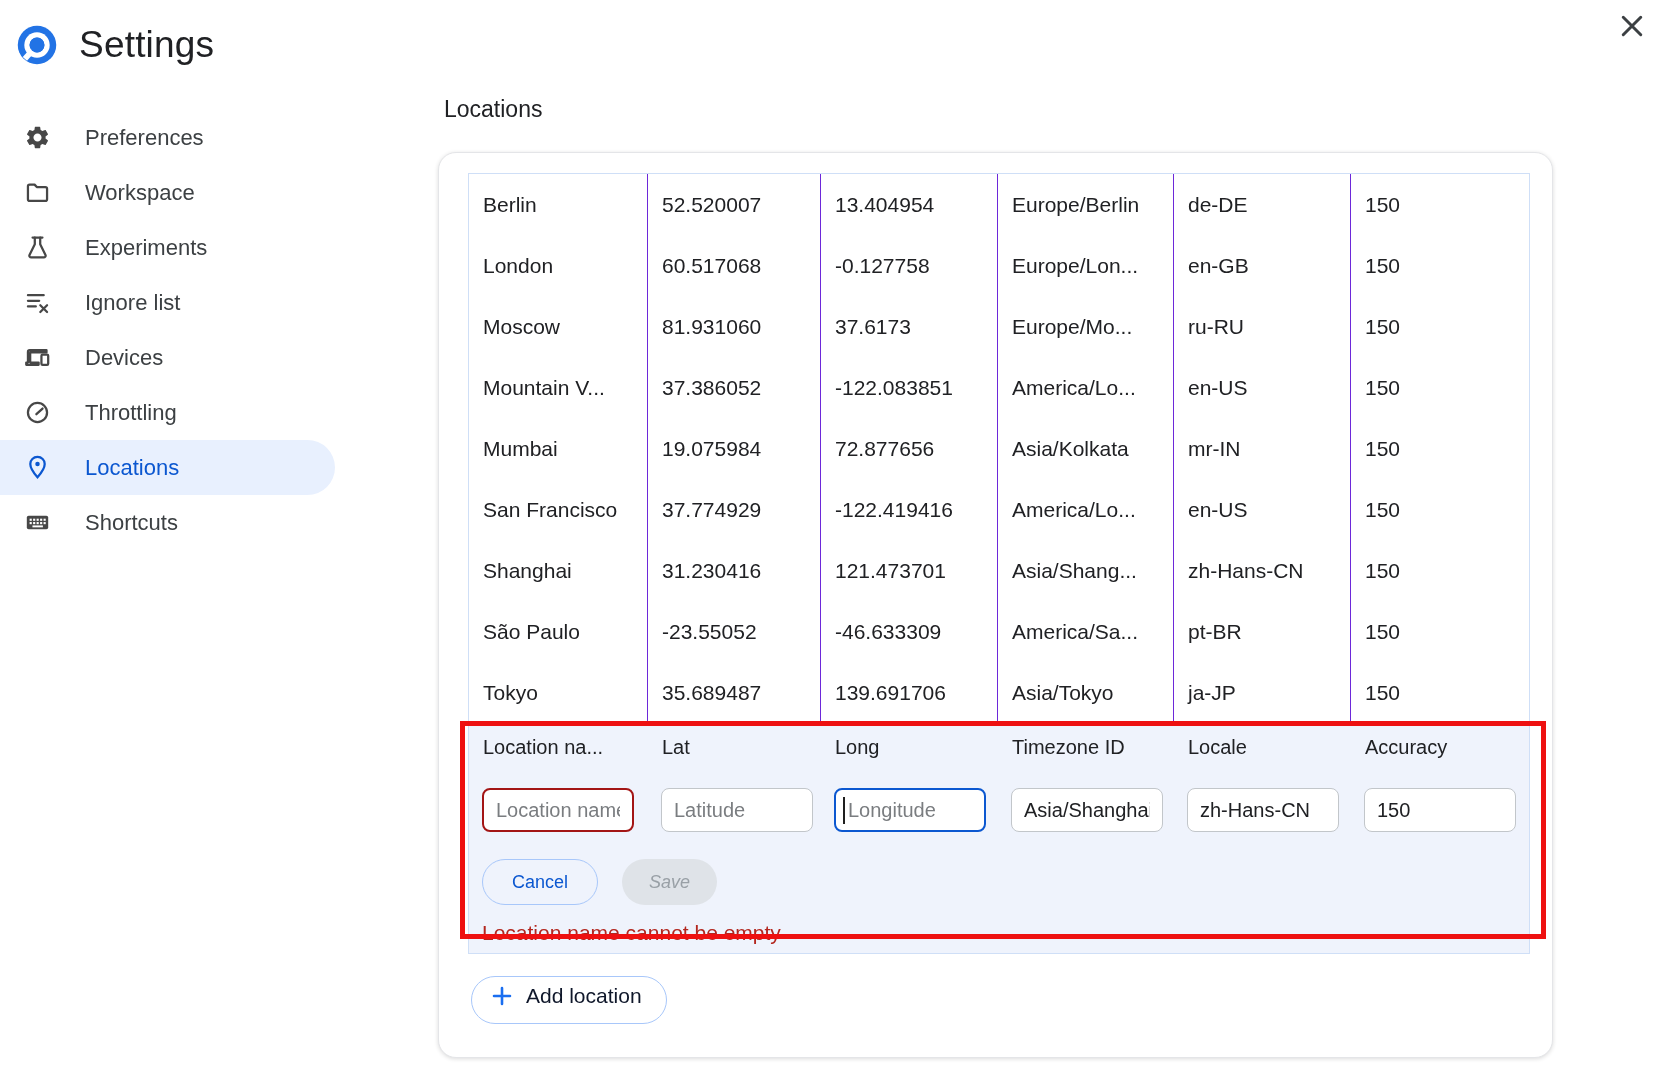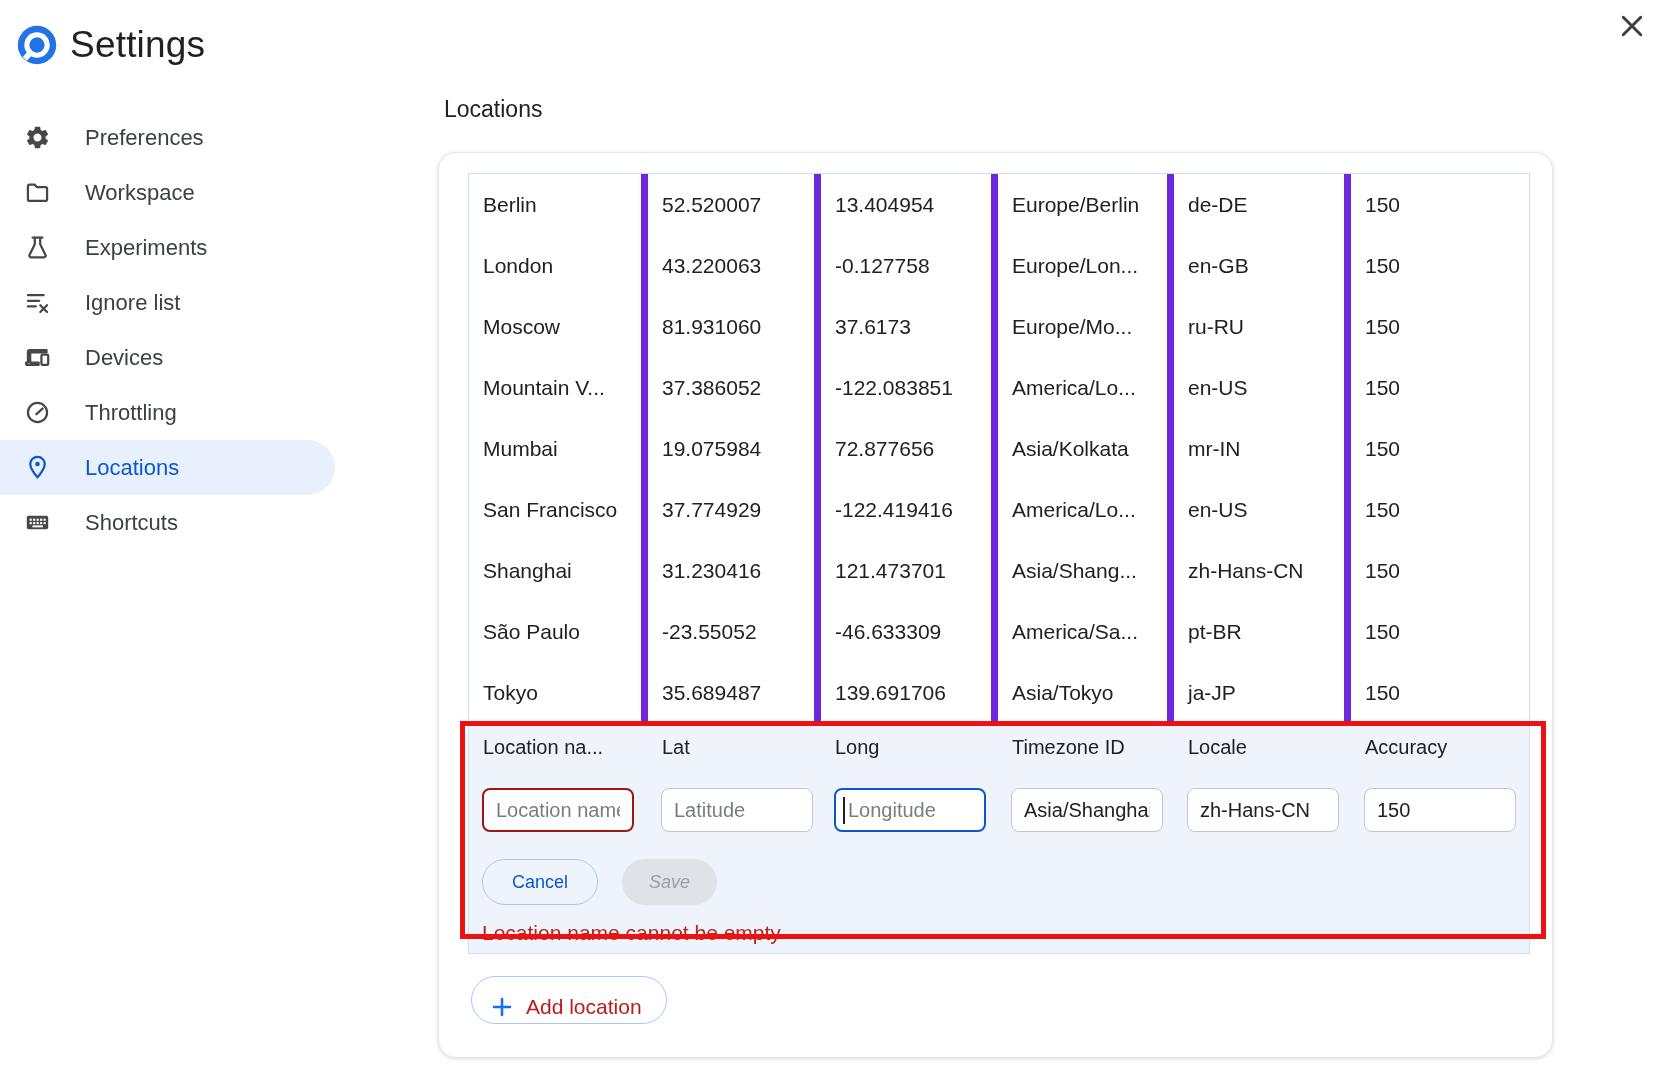--- a/index.html
+++ b/index.html
@@ -1,21 +1,21 @@
 <!DOCTYPE html>
 <html><head>
 <meta charset="utf-8">
 <style>
   * { margin:0; padding:0; box-sizing:border-box; }
   html,body { background:#fff; }
   body { font-family:"Liberation Sans","DejaVu Sans",sans-serif; color:#1f1f1f; }
   .frame { position:relative; width:1666px; height:1074px; background:#fff; overflow:hidden; }
 
   
-  .app-header { position:absolute; left:16px; top:24px; display:flex; align-items:center; gap:12px; }
+  .app-header { position:absolute; left:16px; top:24px; display:flex; align-items:center; gap:21px; }
   .logo { width:42px; height:42px; }
   .app-title { font-size:37px; font-weight:400; color:#202124; letter-spacing:.2px; }
   .close-btn { position:absolute; left:1612px; top:6px; width:40px; height:40px; display:flex; align-items:center; justify-content:center; cursor:pointer; background:none; border:none; }
 
   
   .sidebar { position:absolute; left:0; top:110px; width:335px; }
   .side-item { position:relative; height:55px; display:flex; align-items:center; cursor:pointer; }
   .side-item .icon { position:absolute; left:22px; width:30px; height:30px; display:flex; align-items:center; justify-content:center; }
   .side-item .lbl { position:absolute; left:85px; font-size:22px; color:#3c4043; white-space:nowrap; }
   .side-item.selected { background:#e8f0fe; border-radius:0 28px 28px 0; }
@@ -23,40 +23,40 @@
   .ic { stroke:#474747; fill:none; stroke-width:2; stroke-linecap:round; stroke-linejoin:round; }
   .icf { fill:#474747; stroke:none; }
 
   
   .page-heading { position:absolute; left:444px; top:96px; font-size:23px; font-weight:400; color:#202124; }
   .card { position:absolute; left:438px; top:152px; width:1115px; height:906px; background:#fff; border:1px solid #e4e5e8; border-radius:18px; box-shadow:0 1px 4px rgba(0,0,0,.14); }
 
   .table-wrap { position:absolute; left:29px; top:20px; width:1062px; border:1px solid #cfdff7; }
   .grid-row { display:grid; grid-template-columns:179px 173px 177px 176px 177px 180px; }
   .t-body .grid-row { height:61px; }
-  .t-body .cell { display:flex; align-items:center; padding-left:14px; font-size:21px; color:#202124; white-space:nowrap; overflow:hidden; border-right:7px solid #6d28d9; }
+  .t-body .cell { display:flex; align-items:center; padding-left:14px; font-size:21px; color:#202124; white-space:nowrap; overflow:hidden; border-right:1px solid #6d28d9; }
   .t-body .cell:last-child { border-right:none; }
 
   
   .editor { background:#eff3fc; padding-top:13px; height:230px; }
   .editor .hdr-cell { padding-left:14px; font-size:20px; color:#202124; white-space:nowrap; overflow:hidden; height:30px; }
   .inputs-row { margin-top:22px; }
   .inputs-row .in-cell { position:relative; padding-left:13px; }
   .fld { width:152px; height:44px; border:1px solid #c2c6ca; border-radius:8px; background:#fff; font-size:20px; color:#202124; padding:0 12px; font-family:inherit; outline:none; }
   .fld::placeholder { color:#7a7d80; }
   .fld.error { border:2px solid #a31515; }
   .fld.focused { border:2px solid #0b57d0; }
   .caret { position:absolute; left:22px; top:9px; width:2px; height:27px; background:#1f1f1f; pointer-events:none; }
   .btn-row { display:flex; align-items:center; margin-top:27px; padding-left:13px; }
   .btn { font-family:inherit; font-size:18px; height:46px; border-radius:23px; display:flex; align-items:center; cursor:pointer; }
   .btn.cancel { color:#0b57d0; background:transparent; border:1px solid #a8c7fa; padding:0 29px; }
   .btn.save { color:#99a0a6; background:#dfe3e8; border:none; padding:0 27px; margin-left:24px; cursor:default;font-style:italic; }
   .error-msg { margin-top:16px; padding-left:13px; font-size:21px; color:#b3261e; }
 
-  .add-loc { position:absolute; left:32px; top:823px; height:48px; border-radius:24px; border:1px solid #a8c7fa; background:#fff; color:#b91c1c; font-size:21px; font-family:inherit; display:flex; align-items:center; gap:12px; padding:14px 24px 0 18px; cursor:pointer; }
+  .add-loc { position:absolute; left:32px; top:823px; height:48px; border-radius:24px; border:1px solid #a8c7fa; background:#fff; color:#0f172a; font-size:21px; font-family:inherit; display:flex; align-items:flex-start; gap:12px; padding:7px 24px 0 18px; cursor:pointer; }
 
   
   .red-annotation { position:absolute; left:460px; top:721px; width:1086px; height:218px; border:5px solid #ee1111; pointer-events:none; z-index:40; }
 </style>
 </head>
 <body>
 
 <div class="frame">
 
   <div class="app-header">
@@ -169,21 +169,21 @@
           <div class="grid-row">
             <div class="cell">Berlin</div>
             <div class="cell">52.520007</div>
             <div class="cell">13.404954</div>
             <div class="cell">Europe/Berlin</div>
             <div class="cell">de-DE</div>
             <div class="cell">150</div>
           </div>
           <div class="grid-row">
             <div class="cell">London</div>
-            <div class="cell">43.220063</div>
+            <div class="cell">60.517068</div>
             <div class="cell">-0.127758</div>
             <div class="cell">Europe/Lon...</div>
             <div class="cell">en-GB</div>
             <div class="cell">150</div>
           </div>
           <div class="grid-row">
             <div class="cell">Moscow</div>
             <div class="cell">81.931060</div>
             <div class="cell">37.6173</div>
             <div class="cell">Europe/Mo...</div>

